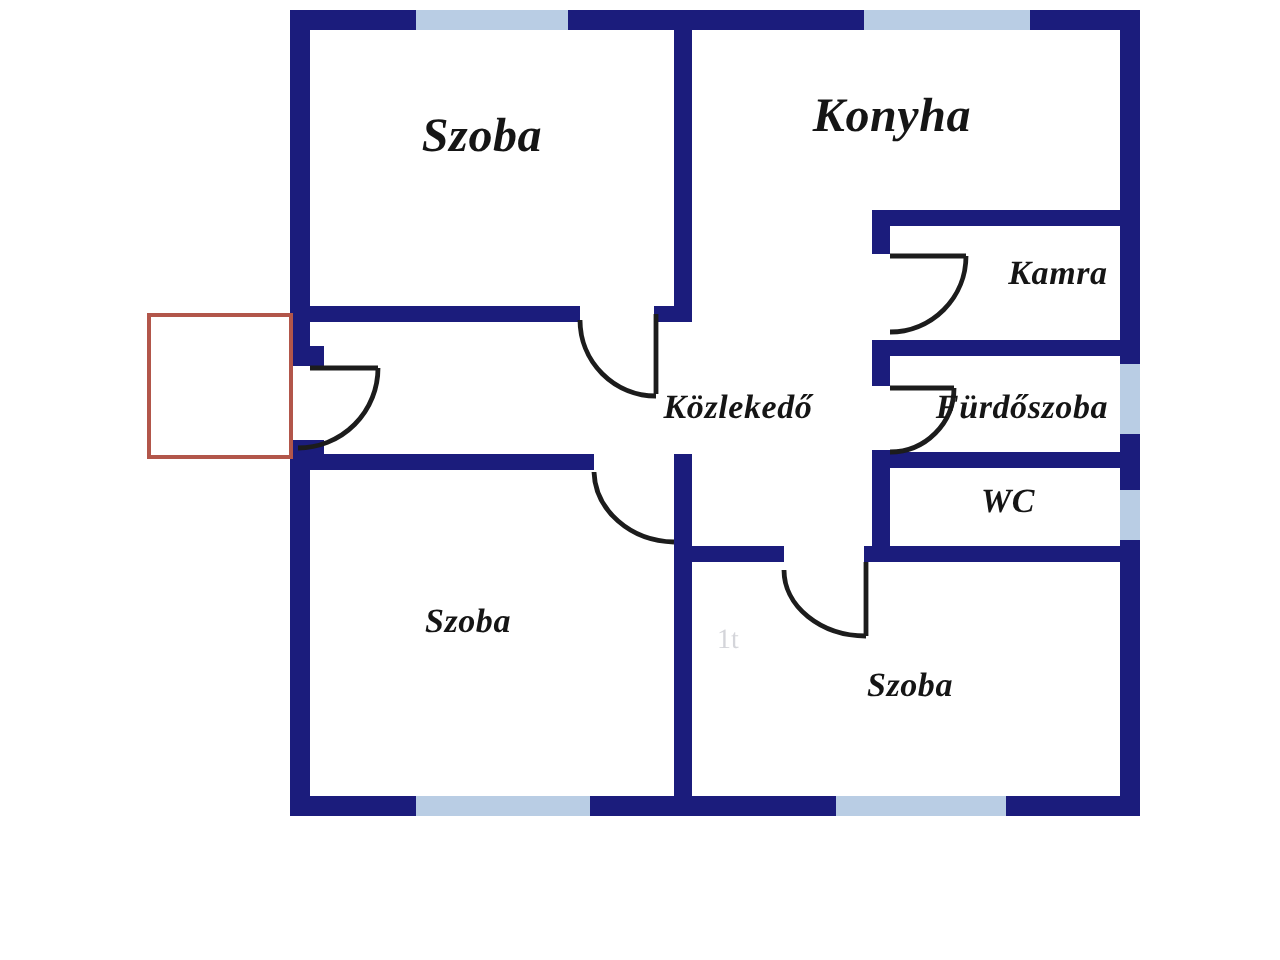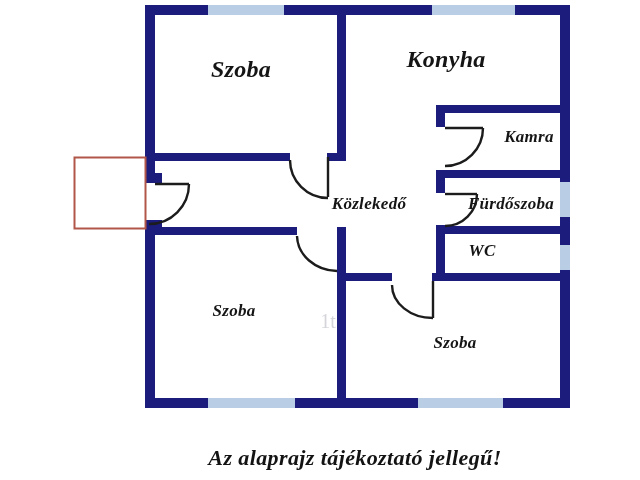--- a/index.html
+++ b/index.html
@@ -21,22 +21,22 @@
     font-style:italic;font-weight:bold;color:var(--label);
     white-space:nowrap;font-size:17px;letter-spacing:.3px;z-index:3;
   }
   .room-label.lg{font-size:24px;}
   .caption{
     position:absolute;left:355px;top:458px;transform:translate(-50%,-50%);
     font-style:italic;font-weight:bold;font-size:22px;color:var(--caption);
     white-space:nowrap;letter-spacing:.4px;z-index:3;
   }
   .watermark{
-    position:absolute;left:328px;top:321px;transform:translate(-50%,-50%);
-    font-size:20px;color:var(--watermark);opacity:.6;z-index:4;
+    position:absolute;left:364px;top:321px;transform:translate(-50%,-50%);
+    font-size:14px;color:var(--watermark);opacity:.6;z-index:4;
   }
 </style>
 </head>
 <body>
 
 <div class="stage">
 
   <svg class="plan-svg" width="640" height="480" viewBox="0 0 640 480">
 
     <g shape-rendering="crispEdges">
@@ -100,21 +100,20 @@
         <path class="door" d="M392,285 A41,33 0 0 0 433,318"></path>
       </g>
     </g>
   </svg>
 
   <div class="room-label lg" style="left:241px;top:69px">Szoba</div>
   <div class="room-label lg" style="left:446px;top:59px">Konyha</div>
   <div class="room-label" style="left:529px;top:137px">Kamra</div>
   <div class="room-label" style="left:511px;top:204px">Fürdőszoba</div>
   <div class="room-label" style="left:369px;top:204px">Közlekedő</div>
-  <div class="room-label" style="left:482px;top:251px">WC</div>
+  <div class="room-label" style="left:504px;top:251px">WC</div>
   <div class="room-label" style="left:234px;top:311px">Szoba</div>
   <div class="room-label" style="left:455px;top:343px">Szoba</div>
 
   <div class="watermark">1t</div>
 
-  <div class="caption">Az alaprajz tájékoztató jellegű!</div>
 
 </div>
 
 </body></html>

